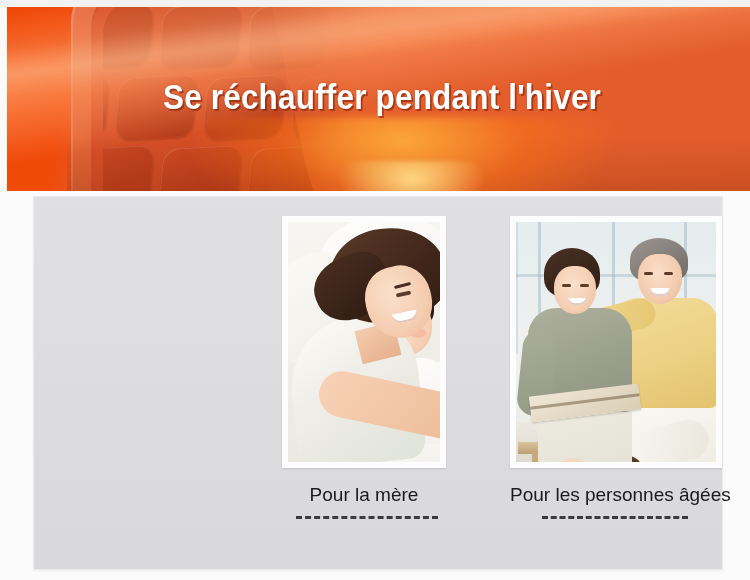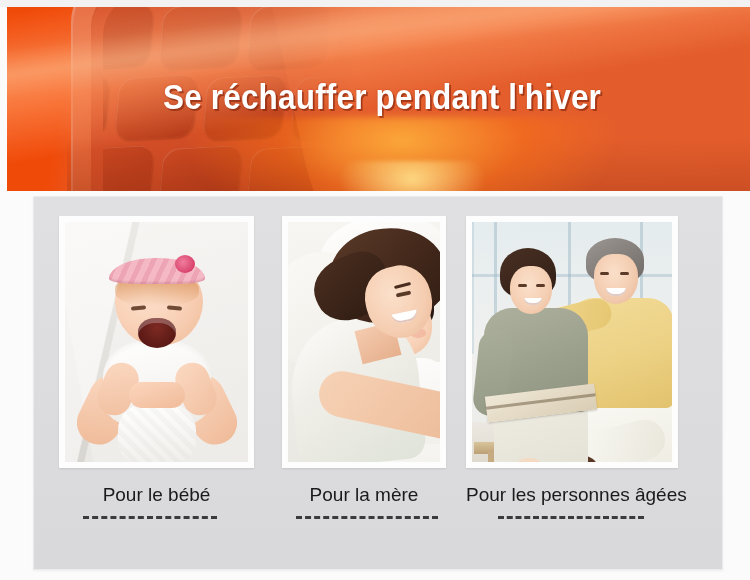--- a/index.html
+++ b/index.html
@@ -79,21 +79,21 @@
     background:linear-gradient(180deg,#e0dfe1 0%,#dcdbdd 55%,#d9d8da 100%);
     border:1px solid #eceaec;
     box-shadow:0 1px 2px rgba(0,0,0,.06);}
   .panel-inner{position:absolute;inset:0;}
 
   .cards{position:absolute;left:0;top:0;width:688px;height:372px;}
 
   .card{position:absolute;top:19px;}
   .card.c1{left:25px;width:195px;}
   .card.c2{left:248px;width:164px;}
-  .card.c3{left:432px;width:212px;}
+  .card.c3{left:476px;width:212px;}
 
   .frame{background:#fdfdfd;padding:6px;box-shadow:0 1px 2px rgba(0,0,0,.10);}
   .photo{position:relative;width:100%;overflow:hidden;background:#f3f1ee;}
   .c1 .photo{height:240px;}
   .c2 .photo{height:240px;}
   .c3 .photo{height:240px;}
 
   .cap{position:absolute;left:0;width:100%;text-align:center;
     color:#1a1a1a;font-size:19px;font-weight:400;white-space:nowrap;}
   .c1 .cap{top:268px;}
@@ -311,43 +311,20 @@
     <div class="glow"></div>
     <div class="glow2"></div>
 
     <div class="title">Se réchauffer pendant l'hiver</div>
   </div>
 
   <div class="panel">
     <div class="panel-inner">
       <div class="cards">
 
-        <div class="card c1">
-          <div class="frame">
-            <div class="photo ph1">
-              <div class="sheetfold"></div>
-              <div class="b-legL"></div>
-              <div class="b-legR"></div>
-              <div class="b-body"></div>
-              <div class="b-diaper"></div>
-              <div class="b-armL"></div>
-              <div class="b-armR"></div>
-              <div class="b-hands"></div>
-              <div class="b-head"></div>
-              <div class="b-hair"></div>
-              <div class="b-band"></div>
-              <div class="b-flower"></div>
-              <div class="b-eyeL"></div>
-              <div class="b-eyeR"></div>
-              <div class="b-mouth"></div>
-            </div>
-          </div>
-          <div class="cap">Pour le bébé</div>
-          <div class="dash"></div>
-        </div>
 
         <div class="card c2">
           <div class="frame">
             <div class="photo ph2">
               <div class="m-pillow"></div>
               <div class="m-pillow2"></div>
               <div class="m-blanket"></div>
               <div class="bb-body"></div>
               <div class="bb-hair"></div>
               <div class="bb-face"></div>

